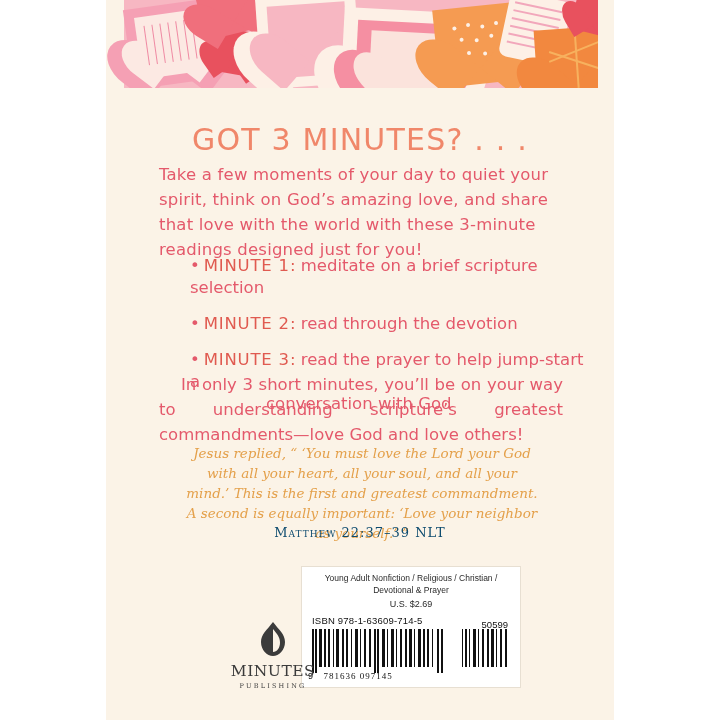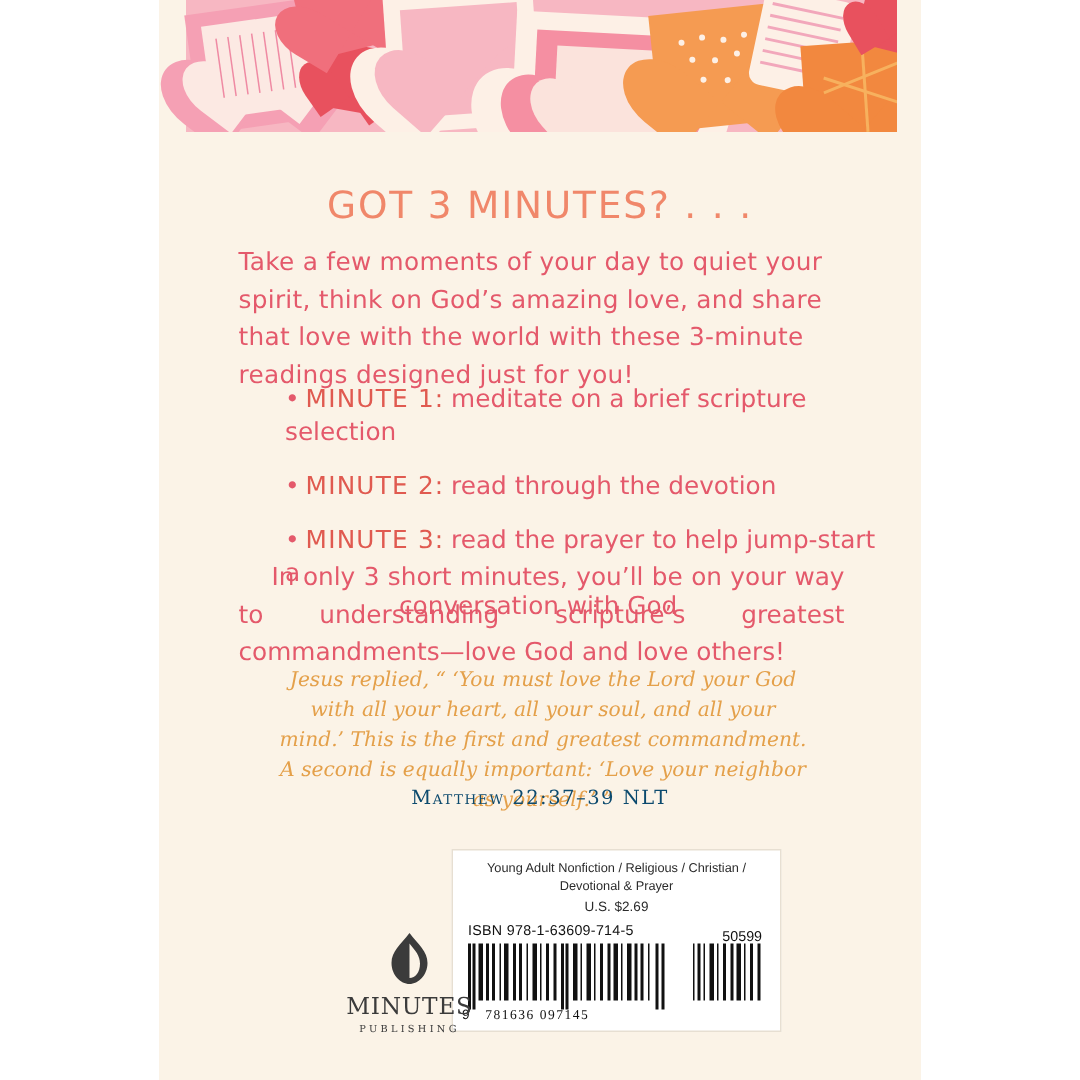--- a/index.html
+++ b/index.html
@@ -57,21 +57,21 @@
 
   
   #headline {
     position: absolute;
     left: 0;
     top: 122px;
     width: 508px;
     text-align: center;
     color: #f0876a;
     font-family: "DejaVu Sans", sans-serif;
-    font-size: 25px;
+    font-size: 30px;
     letter-spacing: 1.2px;
     font-weight: normal;
   }
   #intro {
     position: absolute;
     left: 53px;
     top: 162px;
     width: 404px;
     color: #e4596b;
     font-family: "DejaVu Sans", sans-serif;

